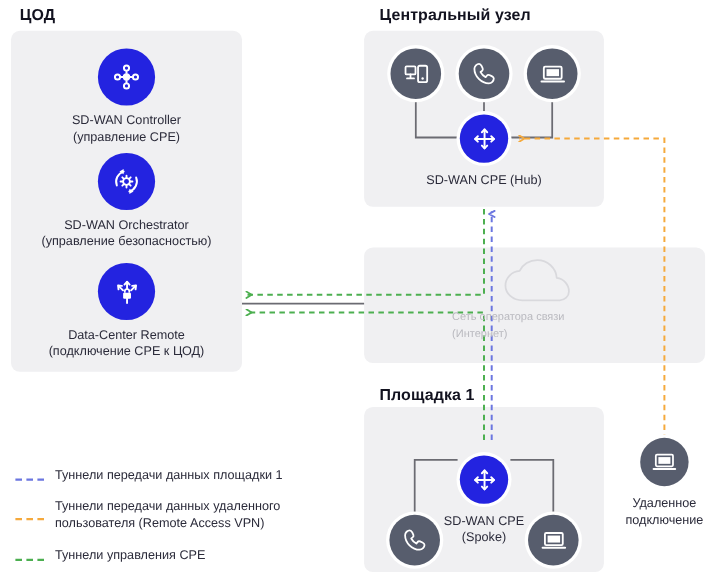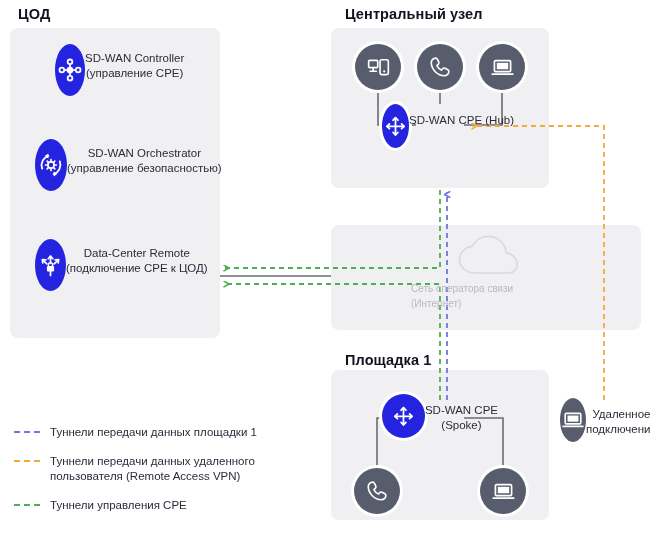--- a/index.html
+++ b/index.html
@@ -17,42 +17,42 @@
   .box{
     position:absolute;background:#f0f0f2;border-radius:8px;z-index:1;
   }
   .box-title{
     position:absolute;z-index:3;
     font-size:14.5px;font-weight:700;letter-spacing:.1px;color:#12121f;
     white-space:nowrap;
   }
 
   
-  .node{position:absolute;z-index:4;display:flex;flex-direction:row;}
+  .node{position:absolute;z-index:4;display:flex;flex-direction:column;align-items:center;}
   .bubble{
     border-radius:50%;display:flex;align-items:center;justify-content:center;
     box-sizing:border-box;
   }
   .bubble.blue{background:#2323e0;}
   .bubble.dark{background:#575d6d;}
   .bubble.halo{box-shadow:0 0 0 3px #ffffff;}
   .node-label{
     margin-top:7px;text-align:center;font-size:11.5px;line-height:14.5px;
     color:#2b2b3a;white-space:nowrap;
   }
 
   
   .cloud-label{
     position:absolute;z-index:4;text-align:left;font-size:10px;
     line-height:15px;color:#b9b9bf;white-space:nowrap;
   }
 
   
   .legend{position:absolute;left:14px;top:425px;z-index:5;width:270px;}
-  .legend-row{display:flex;align-items:flex-start;margin-bottom:14px;}
+  .legend-row{display:flex;align-items:center;margin-bottom:14px;}
   .legend-swatch{
     flex:0 0 auto;width:26px;height:0;border-top:2px dashed #4f5bd5;
     margin-top:6px;margin-right:10px;
   }
   .legend-text{font-size:11.5px;line-height:15px;color:#2b2b3a;}
 </style>
 </head>
 <body>
 
 <div class="canvas">
@@ -230,21 +230,21 @@
     <div class="node-label" style="margin-top:9px;">
       <div>SD-WAN CPE (Hub)</div>
     </div>
   </div>
 
   <div class="cloud-label" style="left:411px;top:281px;width:160px;">
     <div>Сеть оператора связи</div>
     <div>(Интернет)</div>
   </div>
 
-  <div class="node" style="left:382px;top:394px;width:116px;">
+  <div class="node" style="left:382px;top:414px;width:116px;">
     <div class="bubble blue halo" style="width:44px;height:44px;">
       <svg width="27" height="27" viewBox="0 0 28 28">
         <g stroke="#ffffff" stroke-width="1.85" fill="none" stroke-linecap="round" stroke-linejoin="round">
           <path d="M14,5.0 L14,22.6"></path>
           <path d="M5.2,13.8 L22.8,13.8"></path>
           <path d="M11.5,7.5 L14,4.9 L16.5,7.5"></path>
           <path d="M11.5,20.1 L14,22.7 L16.5,20.1"></path>
           <path d="M7.7,11.3 L5.1,13.8 L7.7,16.3"></path>
           <path d="M20.3,11.3 L22.9,13.8 L20.3,16.3"></path>
         </g>

